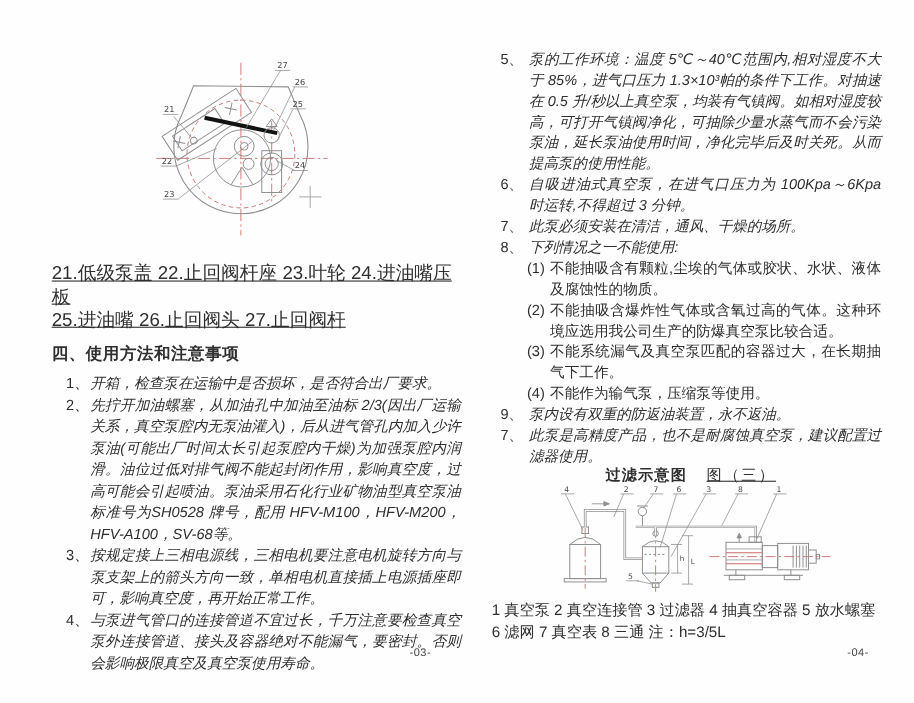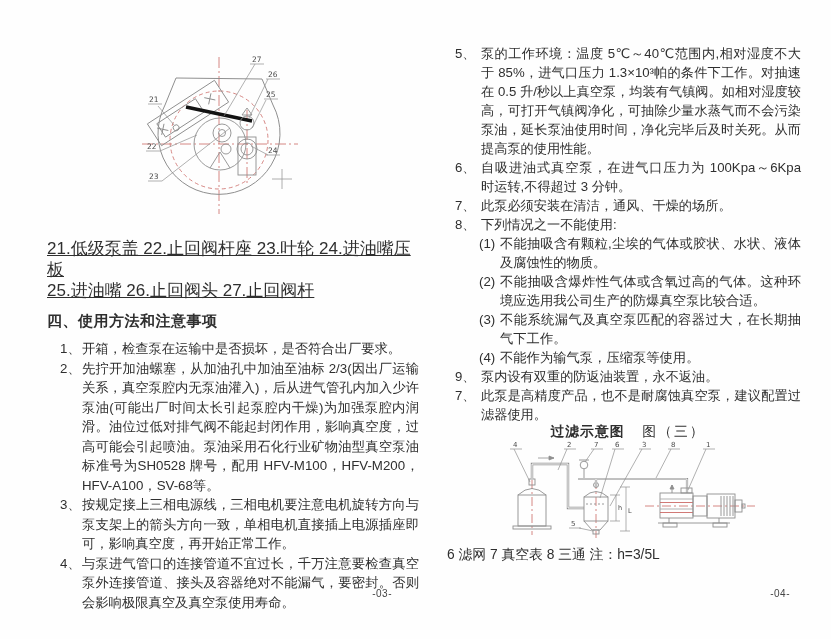--- a/index.html
+++ b/index.html
@@ -12,33 +12,33 @@
   .fig2-caption{position:absolute;left:50px;top:214px;width:330px;text-align:center;
     font-size:10.5px;color:#3a3a3a;letter-spacing:1px;}
   .left-text{position:absolute;left:47px;top:238px;width:372px;}
   .parts-line{font-size:17px;line-height:21px;text-decoration:underline;}
   .section-heading{margin-top:11px;font-size:15px;font-weight:bold;letter-spacing:0.5px;}
   .num-list{margin-top:8px;}
   .item{display:flex;font-size:13.3px;line-height:19.5px;}
   .left-text .item{margin-left:13px;}
   .item .num{flex:none;width:22px;}
   .right-col .item .num{width:26px;}
-  .item .txt{flex:1;text-align:justify;}
+  .item .txt{flex:1;text-align:justify;font-style:italic;}
   .sub-item{display:flex;font-size:13.3px;line-height:19px;margin-left:24px;}
   .sub-item .num{flex:none;width:21px;}
   .sub-item .txt{flex:1;text-align:justify;}
   .pageno{position:absolute;font-size:10px;color:#444;letter-spacing:0.5px;text-align:right;}
   .pageno.left{left:47px;top:588px;width:345px;}
   .pageno.right{left:452px;top:588px;width:338px;}
   
   .right-col{position:absolute;left:455px;top:44px;width:346px;}
   .right-col .item{line-height:19px;font-size:13.2px;}
   .fig3-title{position:absolute;left:455px;top:423px;width:346px;text-align:center;font-size:13.8px;}
   .fig3-title .t-bold{font-weight:bold;letter-spacing:1px;}
-  .fig3-title .t-rest{margin-left:14px;letter-spacing:2px;}
+  .fig3-title .t-rest{margin-left:14px;letter-spacing:2px;text-decoration:underline;}
   .fig3-wrap{position:absolute;left:450px;top:438px;width:360px;height:108px;}
   .fig3-captions{position:absolute;left:447px;top:545px;width:360px;font-size:13.8px;line-height:20px;}
   svg text{font-family:"DejaVu Sans",sans-serif;}
 </style>
 </head>
 <body>
 
 <div class="canvas">
 
   <div class="fig2-wrap">
@@ -290,18 +290,19 @@
         <text x="165" y="9">6</text>
         <text x="192" y="9">3</text>
         <text x="221" y="9">8</text>
         <text x="256" y="9">1</text>
         <text x="121" y="88">5</text>
       </g>
     </svg>
   </div>
 
   <div class="fig3-captions">
+    <div>1 真空泵 2 真空连接管 3 过滤器 4 抽真空容器 5 放水螺塞</div>
     <div>6 滤网 7 真空表 8 三通 注：h=3/5L</div>
   </div>
 
   <div class="pageno right">-04-</div>
 
 </div>
 
 </body></html>

